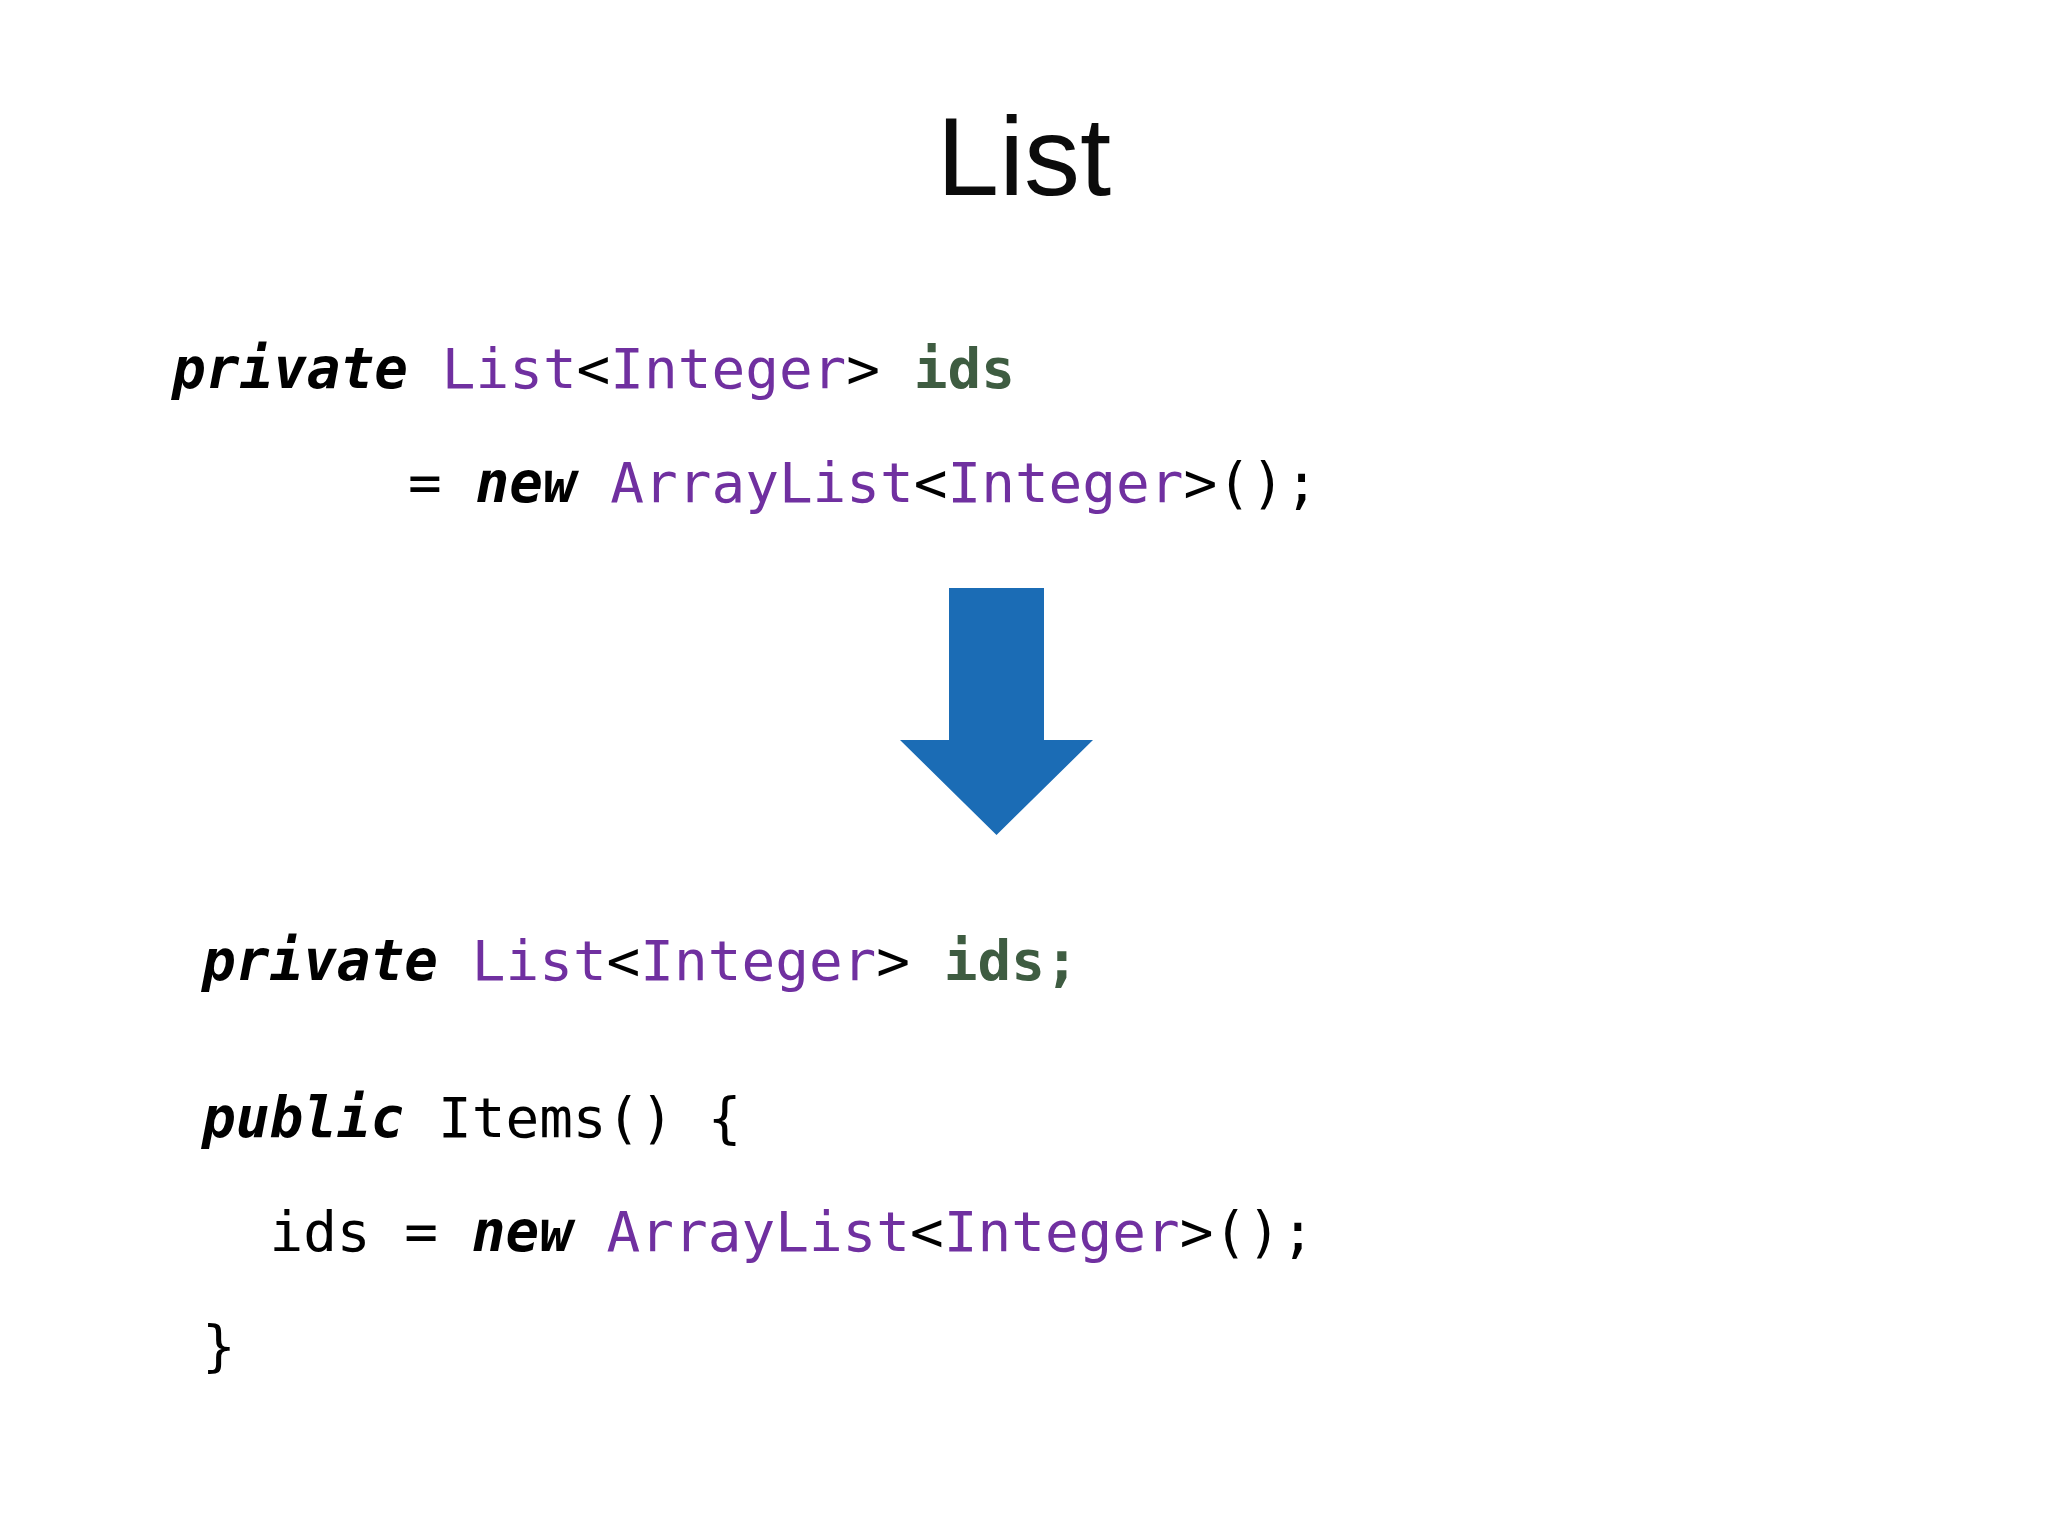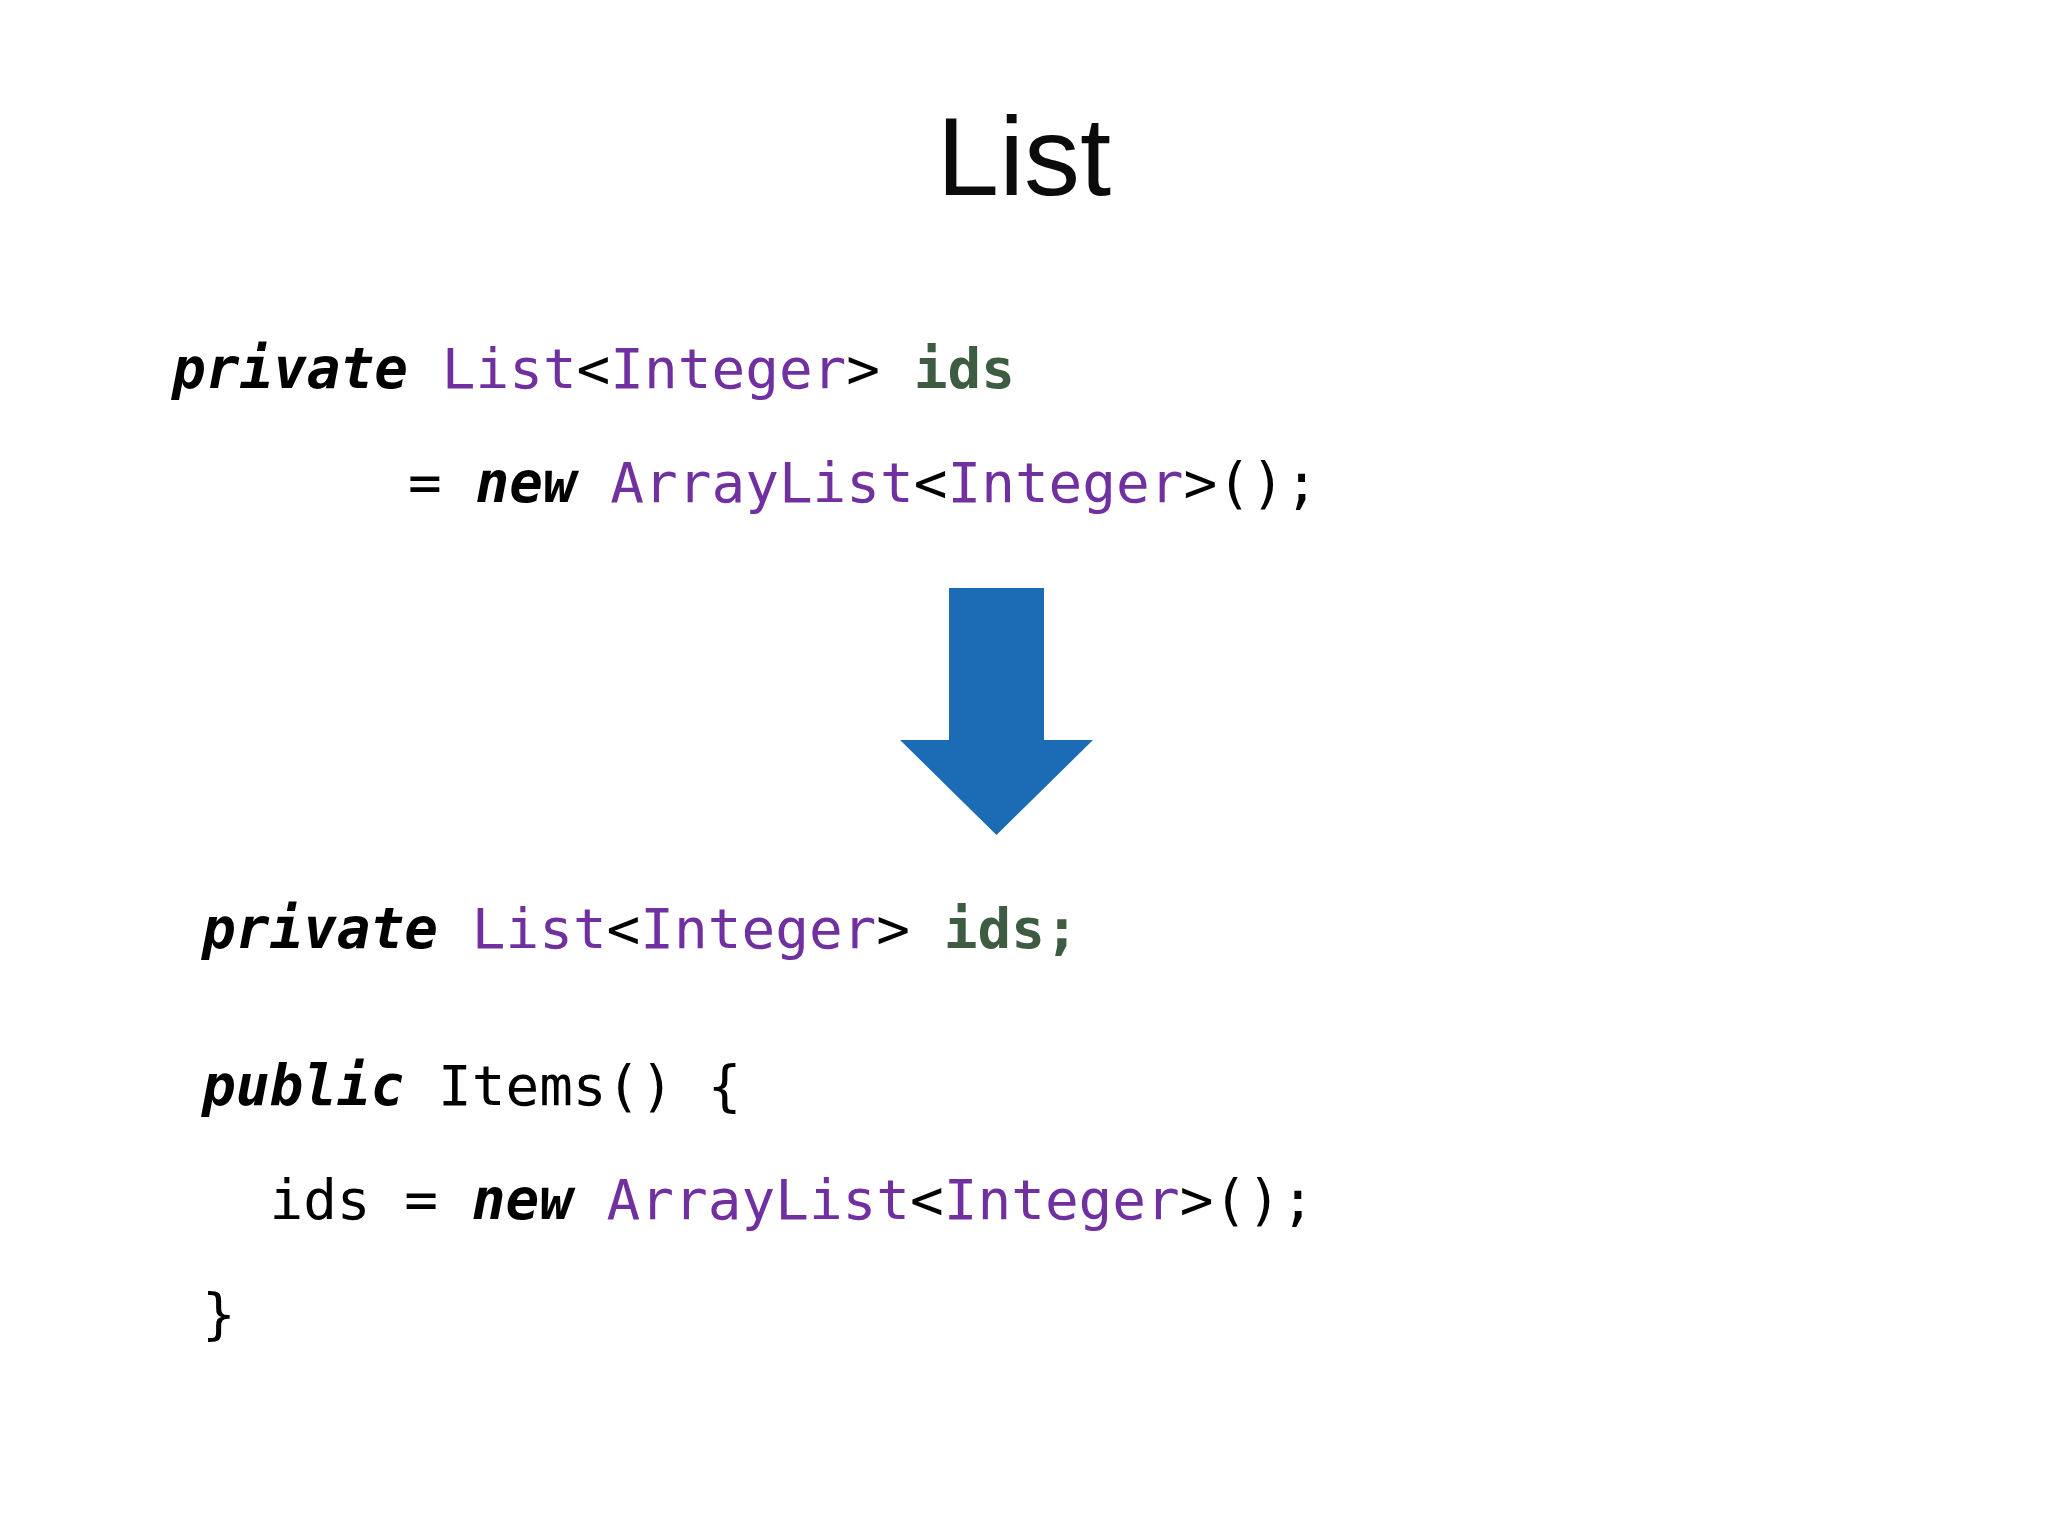--- a/index.html
+++ b/index.html
@@ -35,21 +35,21 @@
   pre.code {
     position: absolute;
     margin: 0;
     font-family: "DejaVu Sans Mono", monospace;
     font-size: 56px;
     line-height: 114px;
     color: #000000;
     white-space: pre;
   }
   .block-before { left: 172px; top: 312px; }
-  .block-after  { left: 202px; top: 872px; }
+  .block-after  { left: 202px; top: 904px; }
   .line { white-space: pre; }
   .line-gap-above { margin-top: 43px; }
   .tok { white-space: pre; }
   .kw  { color: #000000; font-weight: bold; font-style: italic; }
   .ty  { color: #7030A0; }
   .fld { color: #3E5C41; font-weight: bold; }
   .pl  { color: #000000; }
   .arrow {
     position: absolute;
     left: 900px;

